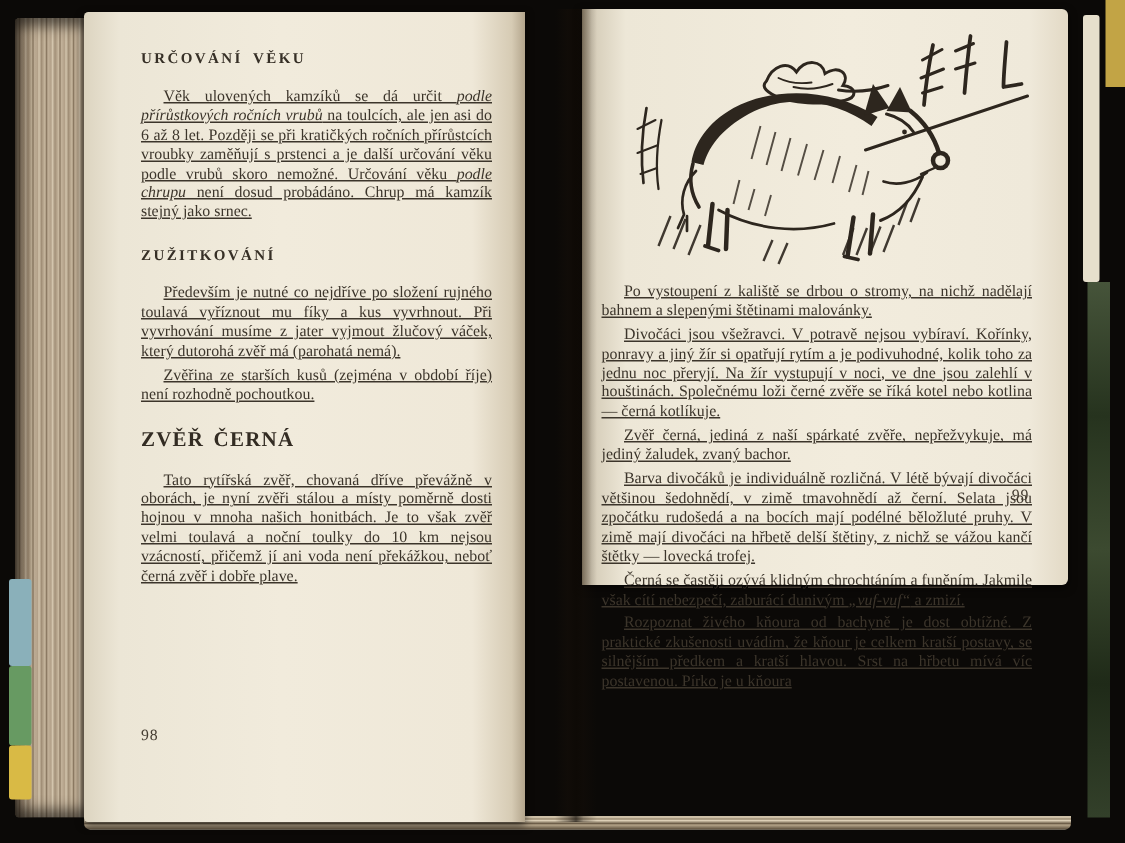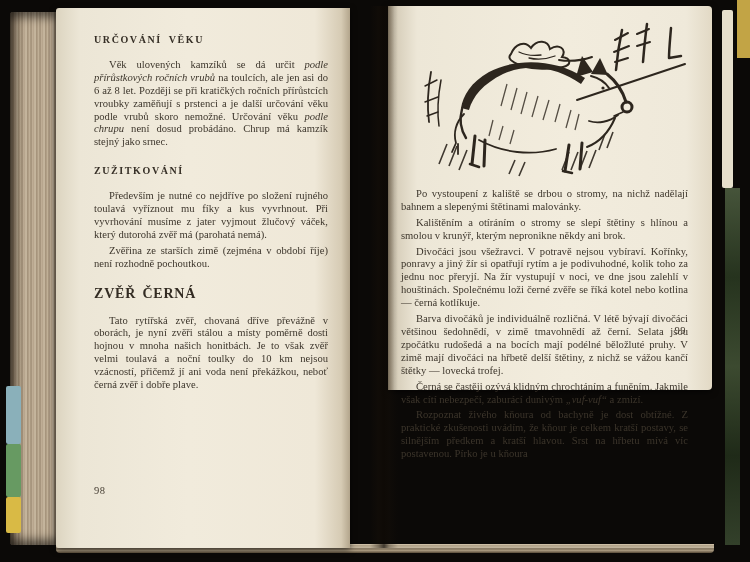--- a/index.html
+++ b/index.html
@@ -55,21 +55,21 @@
   .page-right .content{padding:2px 24px 0 13px;}
   .hs{
     font-weight:bold;font-size:10px;letter-spacing:1.6px;color:#362f26;
     margin:0 0 12px 0;word-spacing:3px;
   }
   .hs.mt{margin-top:16px;}
   .chapter{
     font-weight:bold;font-size:14px;letter-spacing:.8px;color:#332c23;
     margin:17px 0 14px 0;word-spacing:2px;
   }
-  .p{margin:0 0 3px 0;text-indent:15px;text-align:justify;}
+  .p{margin:0 0 3px 0;text-indent:15px;text-align:justify;text-decoration:underline;}
   .it{font-style:italic;}
   .pagenum{position:absolute;bottom:50px;font-size:10.5px;color:#453d32;letter-spacing:.5px;}
   .pagenum-left{left:38px;}
   .pagenum-right{right:26px;bottom:52px;}
   .illu{margin:6px 0 4px 14px;width:280px;height:166px;}
 </style>
 </head>
 <body>
 
 <div class="stage">
@@ -83,21 +83,21 @@
   <div class="strip-yellow-corner" style="background:#c2a445"></div>
   <div class="bottom-edges"></div>
 
   <div class="page page-left">
     <div class="content">
       <div class="hs">URČOVÁNÍ VĚKU</div>
       <p class="p"><span>Věk ulovených kamzíků se dá určit </span><span class="it">podle přírůstkových ročních vrubů</span><span> na toulcích, ale jen asi do 6 až 8 let. Později se při kratičkých ročních přírůstcích vroubky zaměňují s prstenci a je další určování věku podle vrubů skoro nemožné. Určování věku </span><span class="it">podle chrupu</span><span> není dosud probádáno. Chrup má kamzík stejný jako srnec.</span></p>
 
       <div class="hs mt">ZUŽITKOVÁNÍ</div>
       <p class="p"><span>Především je nutné co nejdříve po složení rujného toulavá vyříznout mu fíky a kus vyvrhnout. Při vyvrhování musíme z jater vyjmout žlučový váček, který dutorohá zvěř má (parohatá nemá).</span></p>
-      <p class="p"><span>Zvěřina ze starších zimě (zejména v období říje) není rozhodně pochoutkou.</span></p>
+      <p class="p"><span>Zvěřina ze starších kusů (zejména v období říje) není rozhodně pochoutkou.</span></p>
 
 
       <div class="chapter">ZVĚŘ ČERNÁ</div>
       <p class="p"><span>Tato rytířská zvěř, chovaná dříve převážně v oborách, je nyní zvěři stálou a místy poměrně dosti hojnou v mnoha našich honitbách. Je to však zvěř velmi toulavá a noční toulky do 10 km nejsou vzácností, přičemž jí ani voda není překážkou, neboť černá zvěř i dobře plave.</span></p>
 
       <div class="pagenum pagenum-left">98</div>
     </div>
   </div>
 
   <div class="page page-right">
@@ -146,22 +146,22 @@
         </g>
         <g stroke="#2d261e" stroke-width="1.6" opacity="0.9" fill="none">
           <path d="M150,138 l-7,18 M159,138 l-7,18 M168,137 l-7,18 M177,136 l-7,18"></path>
           <path d="M186,120 l-6,16 M194,118 l-6,16"></path>
           <path d="M28,130 l-8,20 M38,132 l-8,20 M48,136 l-8,20"></path>
           <path d="M96,146 l-6,14 M106,148 l-6,14"></path>
         </g>
       </svg>
 
       <p class="p"><span>Po vystoupení z kaliště se drbou o stromy, na nichž nadělají bahnem a slepenými štětinami malovánky.</span></p>
-      <p class="p"><span>Kalištěním a otíráním o stromy se slepí štětiny s hlínou a smolou v krunýř, kterým nepronikne někdy ani brok.</span></p>
       <p class="p"><span>Divočáci jsou všežravci. V potravě nejsou vybíraví. Kořínky, ponravy a jiný žír si opatřují rytím a je podivuhodné, kolik toho za jednu noc přeryjí. Na žír vystupují v noci, ve dne jsou zalehlí v houštinách. Společnému loži černé zvěře se říká kotel nebo kotlina — černá kotlíkuje.</span></p>
+      <p class="p"><span>Zvěř černá, jediná z naší spárkaté zvěře, nepřežvykuje, má jediný žaludek, zvaný bachor.</span></p>
       <p class="p"><span>Barva divočáků je individuálně rozličná. V létě bývají divočáci většinou šedohnědí, v zimě tmavohnědí až černí. Selata jsou zpočátku rudošedá a na bocích mají podélné běložluté pruhy. V zimě mají divočáci na hřbetě delší štětiny, z nichž se vážou kančí štětky — lovecká trofej.</span></p>
       <p class="p"><span>Černá se častěji ozývá klidným chrochtáním a funěním. Jakmile však cítí nebezpečí, zaburácí dunivým </span><span class="it">„vuf-vuf“</span><span> a zmizí.</span></p>
       <p class="p"><span>Rozpoznat živého kňoura od bachyně je dost obtížné. Z praktické zkušenosti uvádím, že kňour je celkem kratší postavy, se silnějším předkem a kratší hlavou. Srst na hřbetu mívá víc postavenou. Pírko je u kňoura</span></p>
 
       <div class="pagenum pagenum-right">99</div>
     </div>
   </div>
 
   <div class="gutter-shadow"></div>
 </div>

